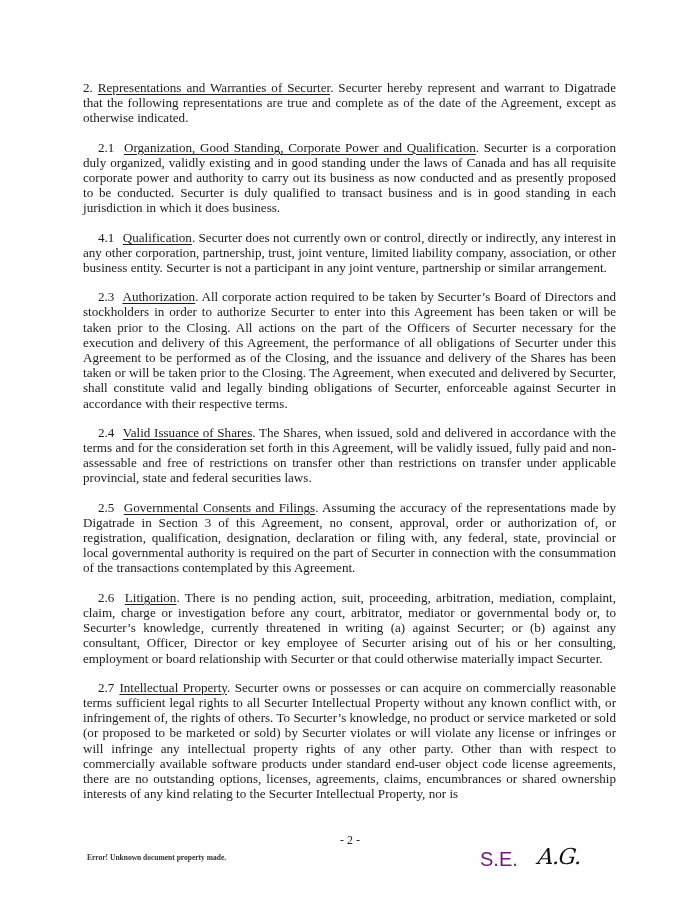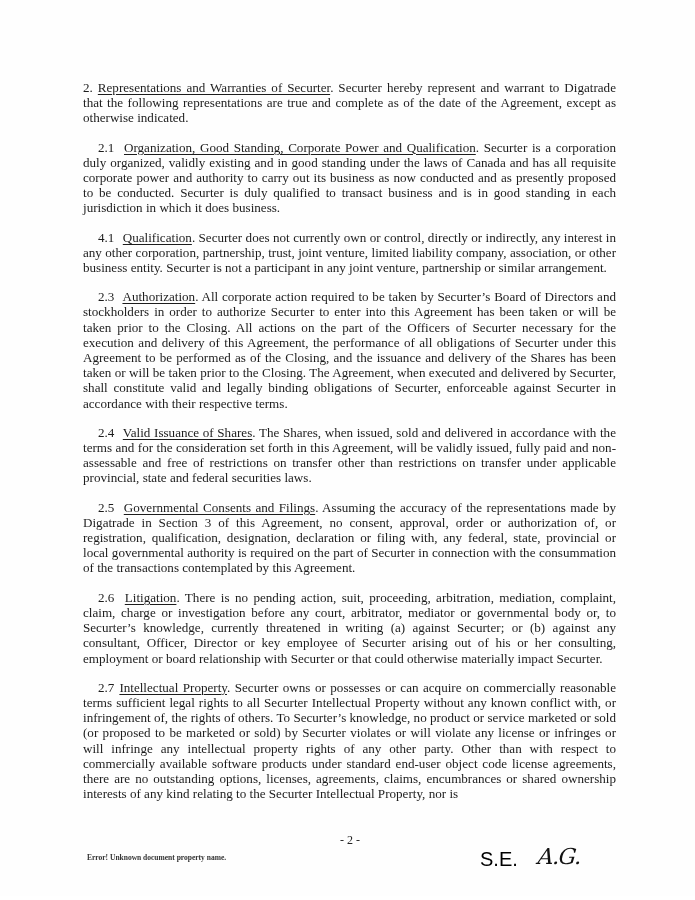--- a/index.html
+++ b/index.html
@@ -22,21 +22,21 @@
     position: absolute; left: 87px; top: 853px;
     font-family: "Liberation Serif", serif; font-weight: bold;
     font-size: 7.5px; color: #333;
   }
   .page-num {
     position: absolute; left: 340px; top: 833px;
     font-family: "Liberation Serif", serif; font-size: 12px; color: #222;
   }
   .initials-se {
     position: absolute; left: 480px; top: 848px;
-    font-family: "Liberation Sans", sans-serif; font-size: 20px; color: #000000;
+    font-family: "Liberation Sans", sans-serif; font-size: 20px; color: #701a75;
   }
   .initials-ag {
     position: absolute; left: 538px; top: 844px;
     font-family: "DejaVu Serif", serif; font-style: italic; font-size: 22px; color: #111;
     transform: skewX(-6deg);
     letter-spacing: -1px;
   }
 </style>
 </head>
 <body>
@@ -71,16 +71,16 @@
     <p class="para sub">
       <span class="num">2.6</span> <span class="heading">Litigation</span><span>.  There is no pending action, suit, proceeding, arbitration, mediation, complaint, claim, charge or investigation before any court, arbitrator, mediator or governmental body or, to Securter’s knowledge, currently threatened in writing (a) against Securter; or (b) against any consultant, Officer, Director or key employee of Securter arising out of his or her consulting, employment or board relationship with Securter or that could otherwise materially impact Securter.</span>
     </p>
 
     <p class="para sub">
       <span class="num">2.7</span><span class="heading">Intellectual Property</span><span>.   Securter owns or possesses or can acquire on commercially reasonable terms sufficient legal rights to all Securter Intellectual Property without any known conflict with, or infringement of, the rights of others.  To Securter’s knowledge, no product or service marketed or sold (or proposed to be marketed or sold) by Securter violates or will violate any license or infringes or will infringe any intellectual property rights of any other party.  Other than with respect to commercially available software products under standard end-user object code license agreements, there are no outstanding options, licenses, agreements, claims, encumbrances or shared ownership interests of any kind relating to the Securter Intellectual Property, nor is</span>
     </p>
   </div>
 
   <div class="page-num">- 2 -</div>
-  <div class="footer-left">Error! Unknown document property name.</div>
+  <div class="footer-left">Error! Unknown document property made.</div>
   <div class="initials-se">S.E.</div>
   <div class="initials-ag">A.G.</div>
 </div>
 
 </body></html>

